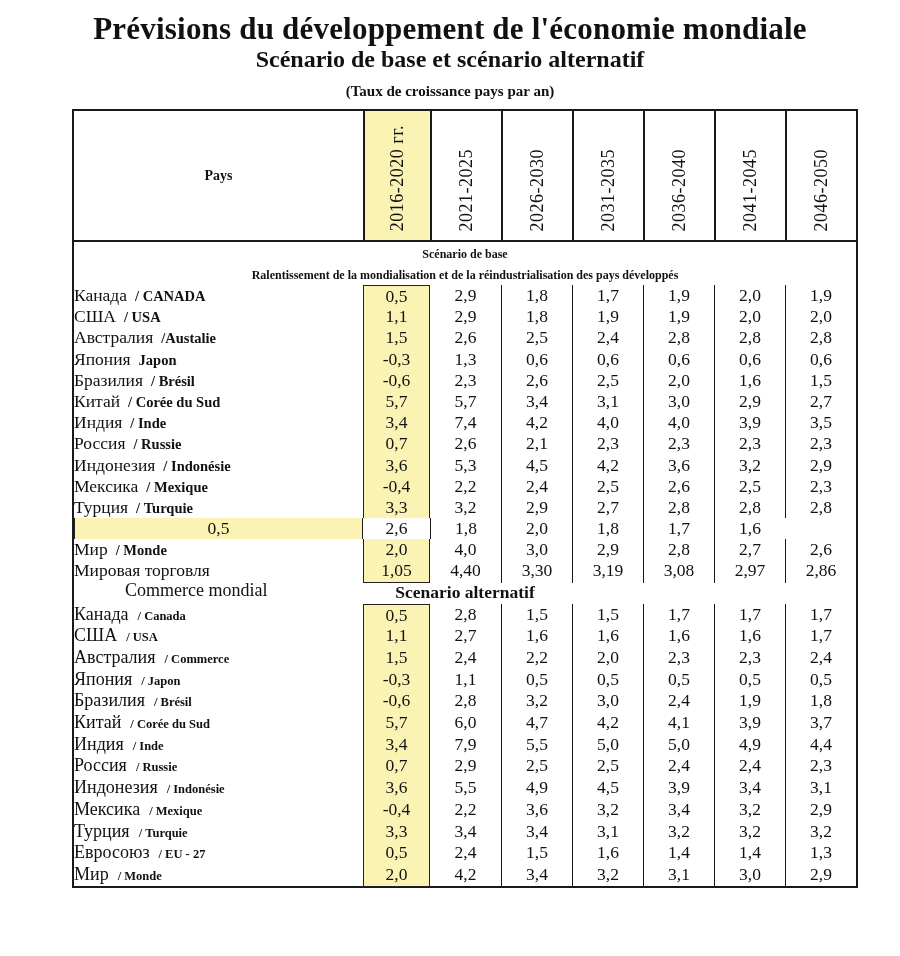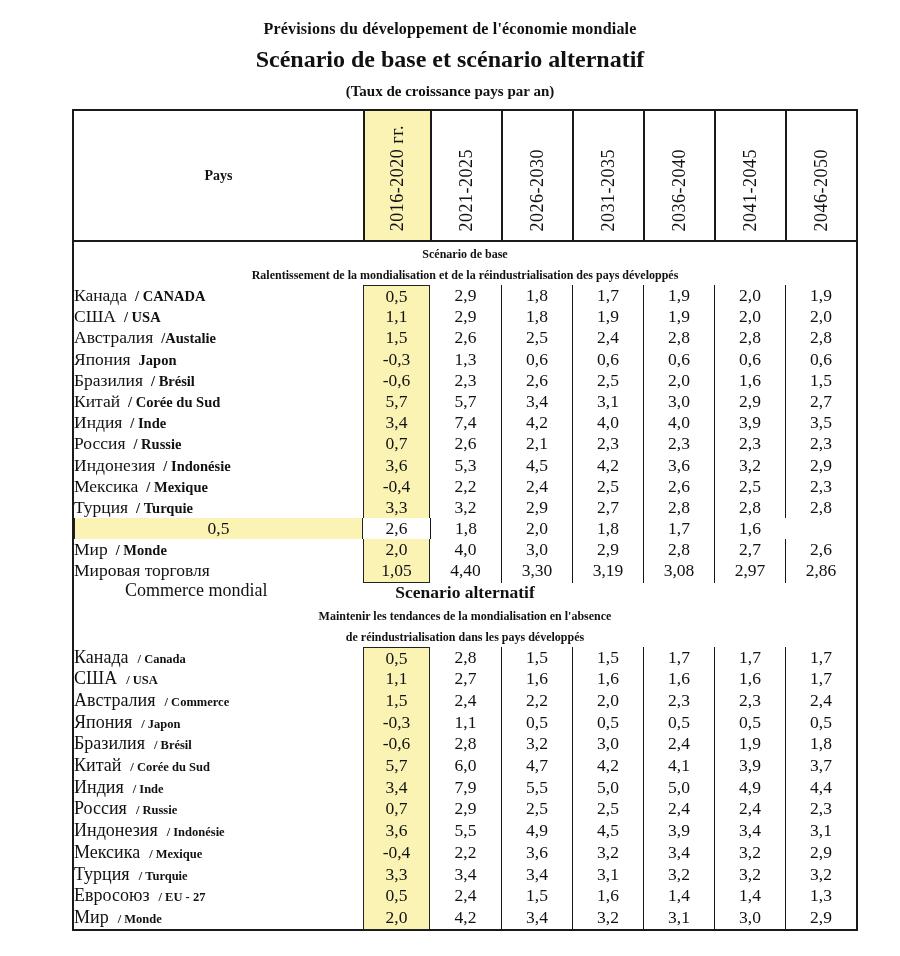--- a/index.html
+++ b/index.html
@@ -2,21 +2,21 @@
 <html><head>
 <meta charset="utf-8">
 <style>
   * { box-sizing: border-box; margin: 0; padding: 0; }
   html,body { width: 900px; height: 956px; background:#fff; }
   body { font-family: "Liberation Serif", "DejaVu Serif", serif; color:#111; }
 
   .page { width:900px; height:956px; padding-top:13px; overflow:hidden; }
 
   .titles { text-align:center; }
-  .title-1 { font-size:16px; font-weight:bold; line-height:31px; letter-spacing:0.2px; }
+  .title-1 { font-size:31px; font-weight:bold; line-height:31px; letter-spacing:0.2px; }
   .title-2 { font-size:24px; font-weight:bold; line-height:30px; }
   .subtitle { font-size:15px; font-weight:bold; margin-top:9px; }
 
   .tbl { position:relative; width:786px; margin:9px 0 0 72px; border:2px solid #1a1a1a; background:#fff; }
 
   .grid8 { display:grid; grid-template-columns:289px 67px repeat(6, 1fr); }
 
   
   .thead { height:131px; border-bottom:2px solid #1a1a1a; }
   .pays-cell { display:flex; align-items:center; justify-content:center;
@@ -273,24 +273,20 @@
           <div class="v v5">2,97</div>
           <div class="v v6">2,86</div>
         </div>
       </div>
 
     <div class="commerce-line">
       <span class="commerce-label">Commerce mondial</span>
       <span class="alt-title">Scenario alternatif</span>
     </div>
 
-    <div class="sec-head">
-      <span class="l1">Maintenir les tendances de la mondialisation en l'absence</span>
-      <span class="l2">de réindustrialisation dans les pays développés</span>
-    </div>
 
     <div class="tbody s2">
 
         <div class="trow grid8">
           <div class="lab">
             <span class="ru">Канада</span><span class="fr">/ Canada</span>
           </div>
           <div class="v v0">0,5</div>
           <div class="v v1">2,8</div>
           <div class="v v2">1,5</div>

